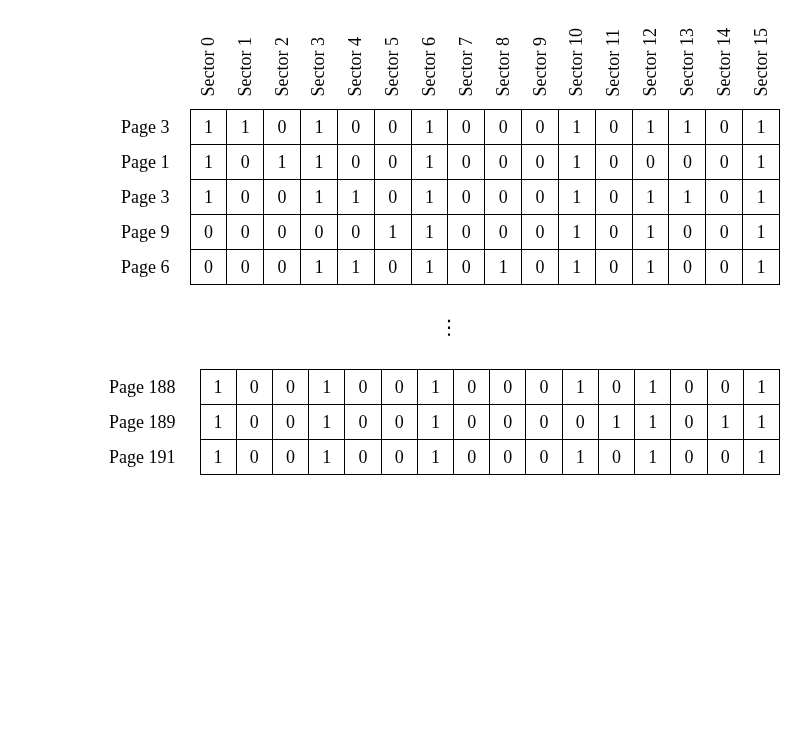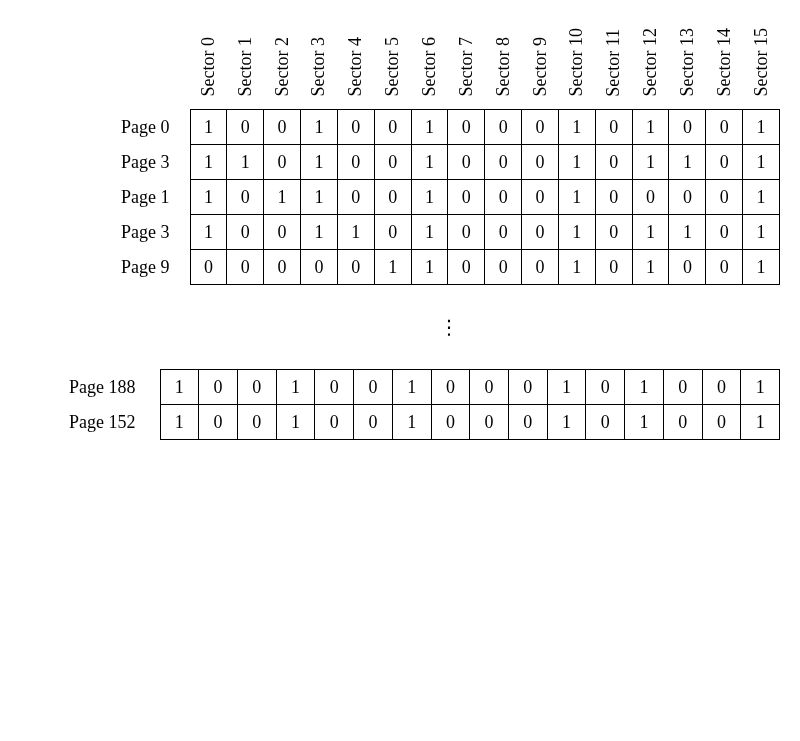--- a/index.html
+++ b/index.html
@@ -48,21 +48,21 @@
       vertical-align: middle;
       font-size: 18px;
     }
     .ellipsis {
       text-align: center;
       font-size: 20px;
       margin: 30px 0 30px 100px;
       letter-spacing: 2px;
     }
     .table2 {
-      margin-left: 48px;
+      margin-left: 88px;
     }
     .table2 tbody td.rowlabel {
       padding-right: 24px;
     }
   </style>
 </head>
 <body>
 
 <div class="container">
 
@@ -82,39 +82,20 @@
         <th><span class="vertical">Sector 9</span></th>
         <th><span class="vertical">Sector 10</span></th>
         <th><span class="vertical">Sector 11</span></th>
         <th><span class="vertical">Sector 12</span></th>
         <th><span class="vertical">Sector 13</span></th>
         <th><span class="vertical">Sector 14</span></th>
         <th><span class="vertical">Sector 15</span></th>
       </tr>
     </thead>
     <tbody id="tbody-top">
-    <tr>
-          <td class="rowlabel">Page 0</td>
-          <td class="cell">1</td>
-          <td class="cell">0</td>
-          <td class="cell">0</td>
-          <td class="cell">1</td>
-          <td class="cell">0</td>
-          <td class="cell">0</td>
-          <td class="cell">1</td>
-          <td class="cell">0</td>
-          <td class="cell">0</td>
-          <td class="cell">0</td>
-          <td class="cell">1</td>
-          <td class="cell">0</td>
-          <td class="cell">1</td>
-          <td class="cell">0</td>
-          <td class="cell">0</td>
-          <td class="cell">1</td>
-        </tr>
         <tr>
           <td class="rowlabel">Page 3</td>
           <td class="cell">1</td>
           <td class="cell">1</td>
           <td class="cell">0</td>
           <td class="cell">1</td>
           <td class="cell">0</td>
           <td class="cell">0</td>
           <td class="cell">1</td>
           <td class="cell">0</td>
@@ -169,20 +150,39 @@
           <td class="rowlabel">Page 9</td>
           <td class="cell">0</td>
           <td class="cell">0</td>
           <td class="cell">0</td>
           <td class="cell">0</td>
           <td class="cell">0</td>
           <td class="cell">1</td>
           <td class="cell">1</td>
           <td class="cell">0</td>
           <td class="cell">0</td>
+          <td class="cell">0</td>
+          <td class="cell">1</td>
+          <td class="cell">0</td>
+          <td class="cell">1</td>
+          <td class="cell">0</td>
+          <td class="cell">0</td>
+          <td class="cell">1</td>
+        </tr>
+        <tr>
+          <td class="rowlabel">Page 6</td>
+          <td class="cell">0</td>
+          <td class="cell">0</td>
+          <td class="cell">0</td>
+          <td class="cell">1</td>
+          <td class="cell">1</td>
+          <td class="cell">0</td>
+          <td class="cell">1</td>
+          <td class="cell">0</td>
+          <td class="cell">1</td>
           <td class="cell">0</td>
           <td class="cell">1</td>
           <td class="cell">0</td>
           <td class="cell">1</td>
           <td class="cell">0</td>
           <td class="cell">0</td>
           <td class="cell">1</td>
         </tr>
       </tbody>
   </table>
@@ -204,21 +204,40 @@
           <td class="cell">0</td>
           <td class="cell">0</td>
           <td class="cell">1</td>
           <td class="cell">0</td>
           <td class="cell">1</td>
           <td class="cell">0</td>
           <td class="cell">0</td>
           <td class="cell">1</td>
         </tr>
         <tr>
-          <td class="rowlabel">Page 152</td>
+          <td class="rowlabel">Page 189</td>
+          <td class="cell">1</td>
+          <td class="cell">0</td>
+          <td class="cell">0</td>
+          <td class="cell">1</td>
+          <td class="cell">0</td>
+          <td class="cell">0</td>
+          <td class="cell">1</td>
+          <td class="cell">0</td>
+          <td class="cell">0</td>
+          <td class="cell">0</td>
+          <td class="cell">0</td>
+          <td class="cell">1</td>
+          <td class="cell">1</td>
+          <td class="cell">0</td>
+          <td class="cell">1</td>
+          <td class="cell">1</td>
+        </tr>
+        <tr>
+          <td class="rowlabel">Page 191</td>
           <td class="cell">1</td>
           <td class="cell">0</td>
           <td class="cell">0</td>
           <td class="cell">1</td>
           <td class="cell">0</td>
           <td class="cell">0</td>
           <td class="cell">1</td>
           <td class="cell">0</td>
           <td class="cell">0</td>
           <td class="cell">0</td>

